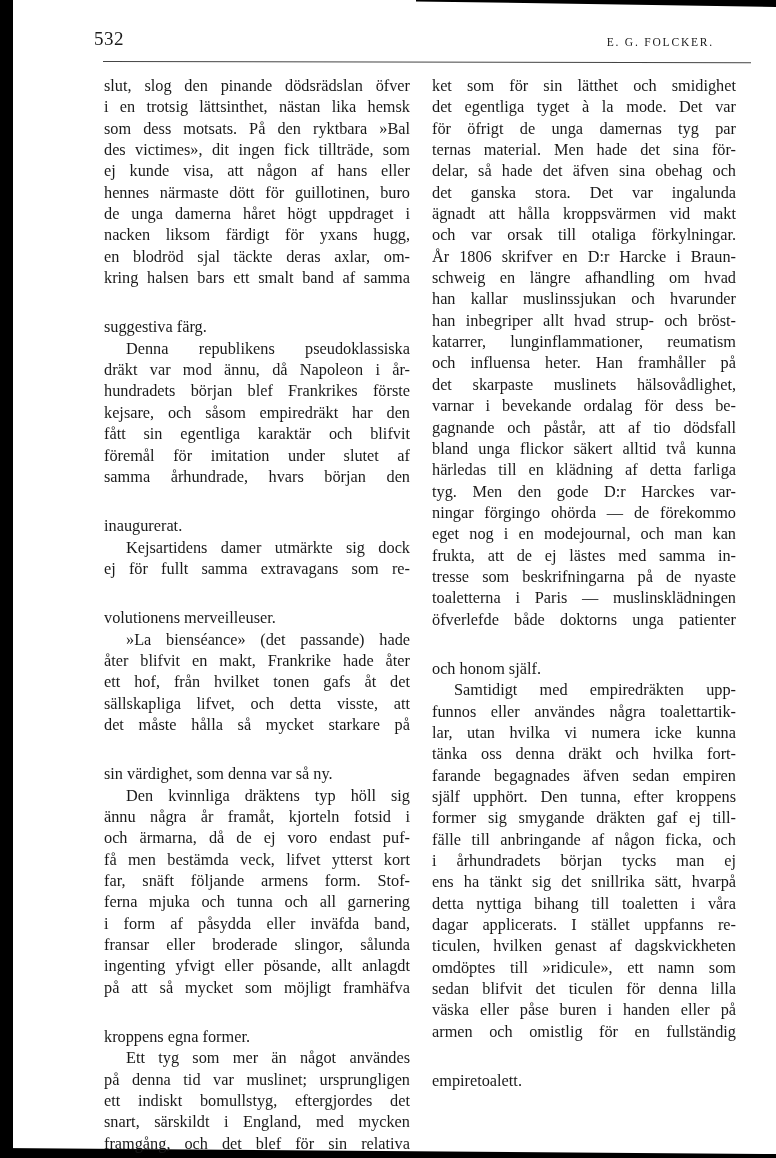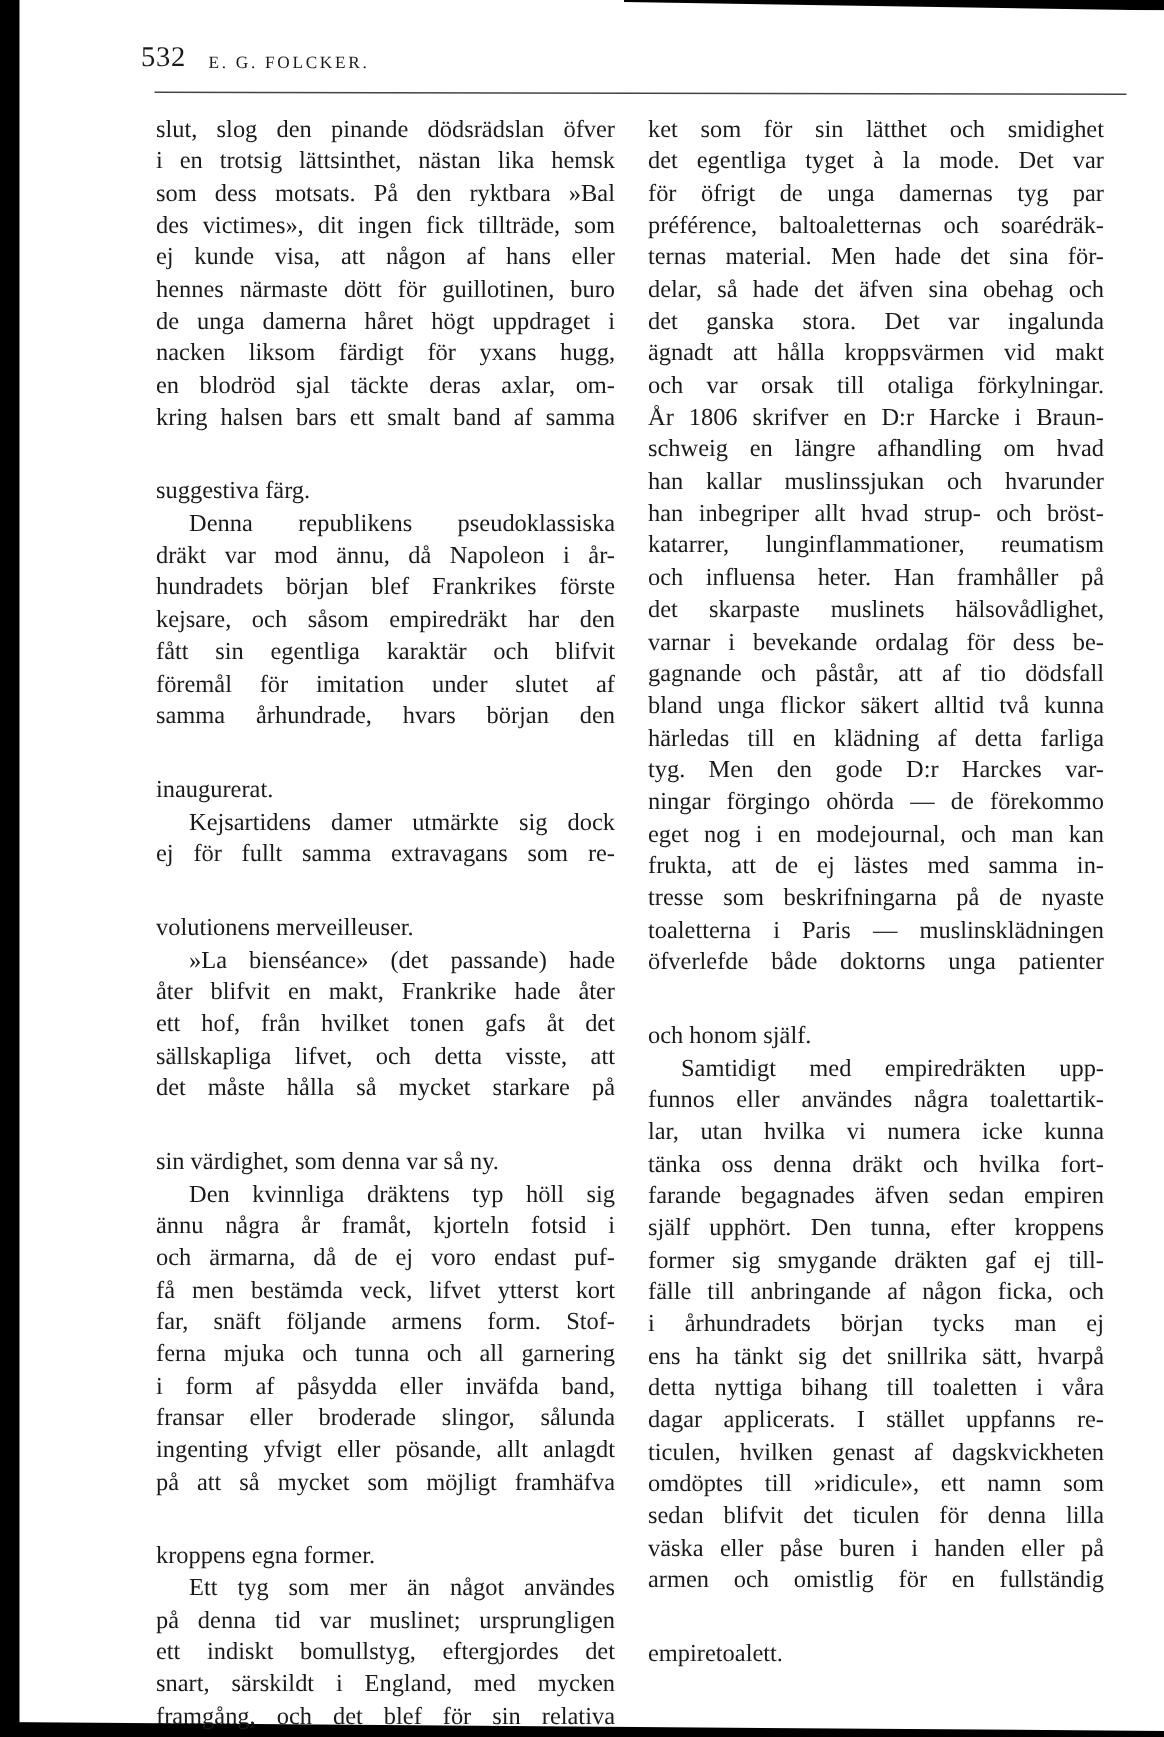--- a/index.html
+++ b/index.html
@@ -23,21 +23,21 @@
     background:#000;
     clip-path: polygon(0 0, 100% 0, 100% 100%, 0 20%);
   }
   .running-head {
     position:absolute; left:94px; top:28px; width:620px; height:32px;
   }
   .page-number {
     position:absolute; left:0; top:0; font-size:19px; letter-spacing:0.5px;
   }
   .running-title {
-    position:absolute; left:0; width:100%; top:8px; text-align:left;
+    position:absolute; left:0; width:100%; top:8px; text-align:right;
     font-size:11.5px; letter-spacing:1.8px;
     padding-left:45px; box-sizing:border-box;
   }
   .head-rule {
     position:absolute; left:103px; top:61px; width:648px; height:0;
     border-top:1px solid #444;
     transform:rotate(0.12deg); transform-origin:left;
   }
   .column {
     position:absolute; top:75px;
@@ -110,21 +110,20 @@
     <span class="line">på denna tid var muslinet; ursprungligen</span>
     <span class="line">ett indiskt bomullstyg, eftergjordes det</span>
     <span class="line">snart, särskildt i England, med mycken</span>
     <span class="line">framgång, och det blef för sin relativa</span>
     <span class="line">billighets skull — ty de stora krigen</span>
   </div>
 <div class="column col-right" id="col-right">
     <span class="line">ket som för sin lätthet och smidighet</span>
     <span class="line">det egentliga tyget à la mode. Det var</span>
     <span class="line">för öfrigt de unga damernas tyg par</span>
-    <span class="line">préférence, baltoaletternas och soarédräk-</span>
     <span class="line">ternas material. Men hade det sina för-</span>
     <span class="line">delar, så hade det äfven sina obehag och</span>
     <span class="line">det ganska stora. Det var ingalunda</span>
     <span class="line">ägnadt att hålla kroppsvärmen vid makt</span>
     <span class="line">och var orsak till otaliga förkylningar.</span>
     <span class="line">År 1806 skrifver en D:r Harcke i Braun-</span>
     <span class="line">schweig en längre afhandling om hvad</span>
     <span class="line">han kallar muslinssjukan och hvarunder</span>
     <span class="line">han inbegriper allt hvad strup- och bröst-</span>
     <span class="line">katarrer, lunginflammationer, reumatism</span>

